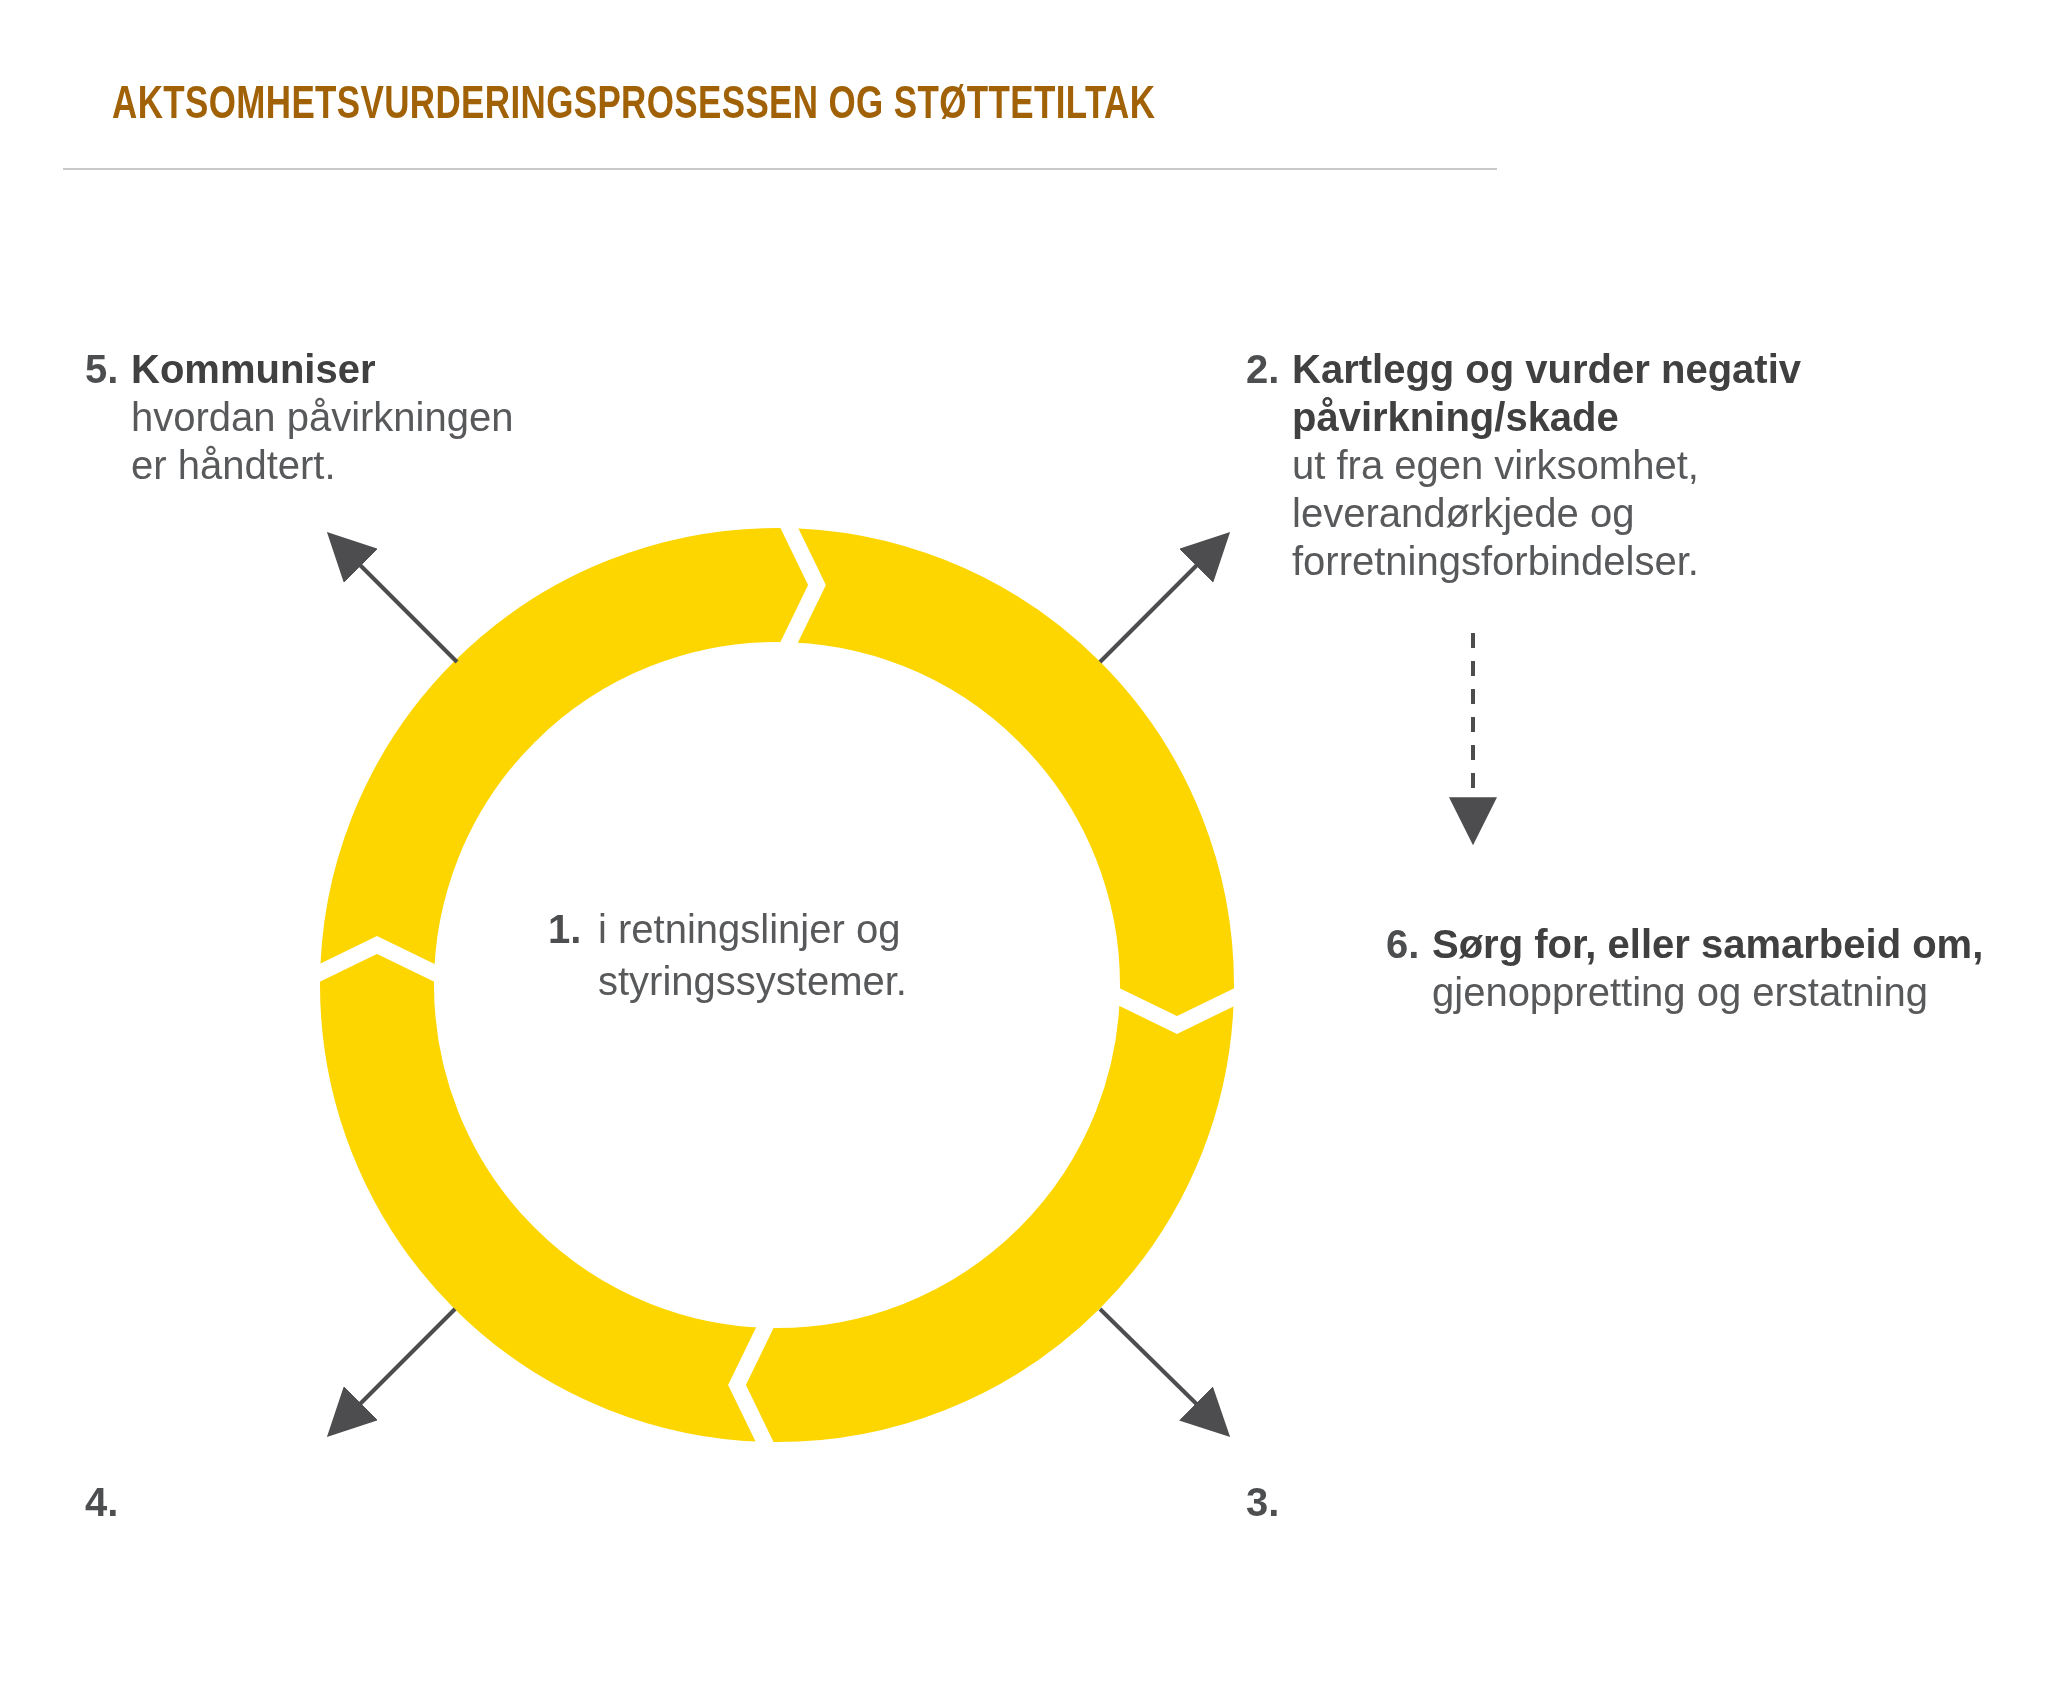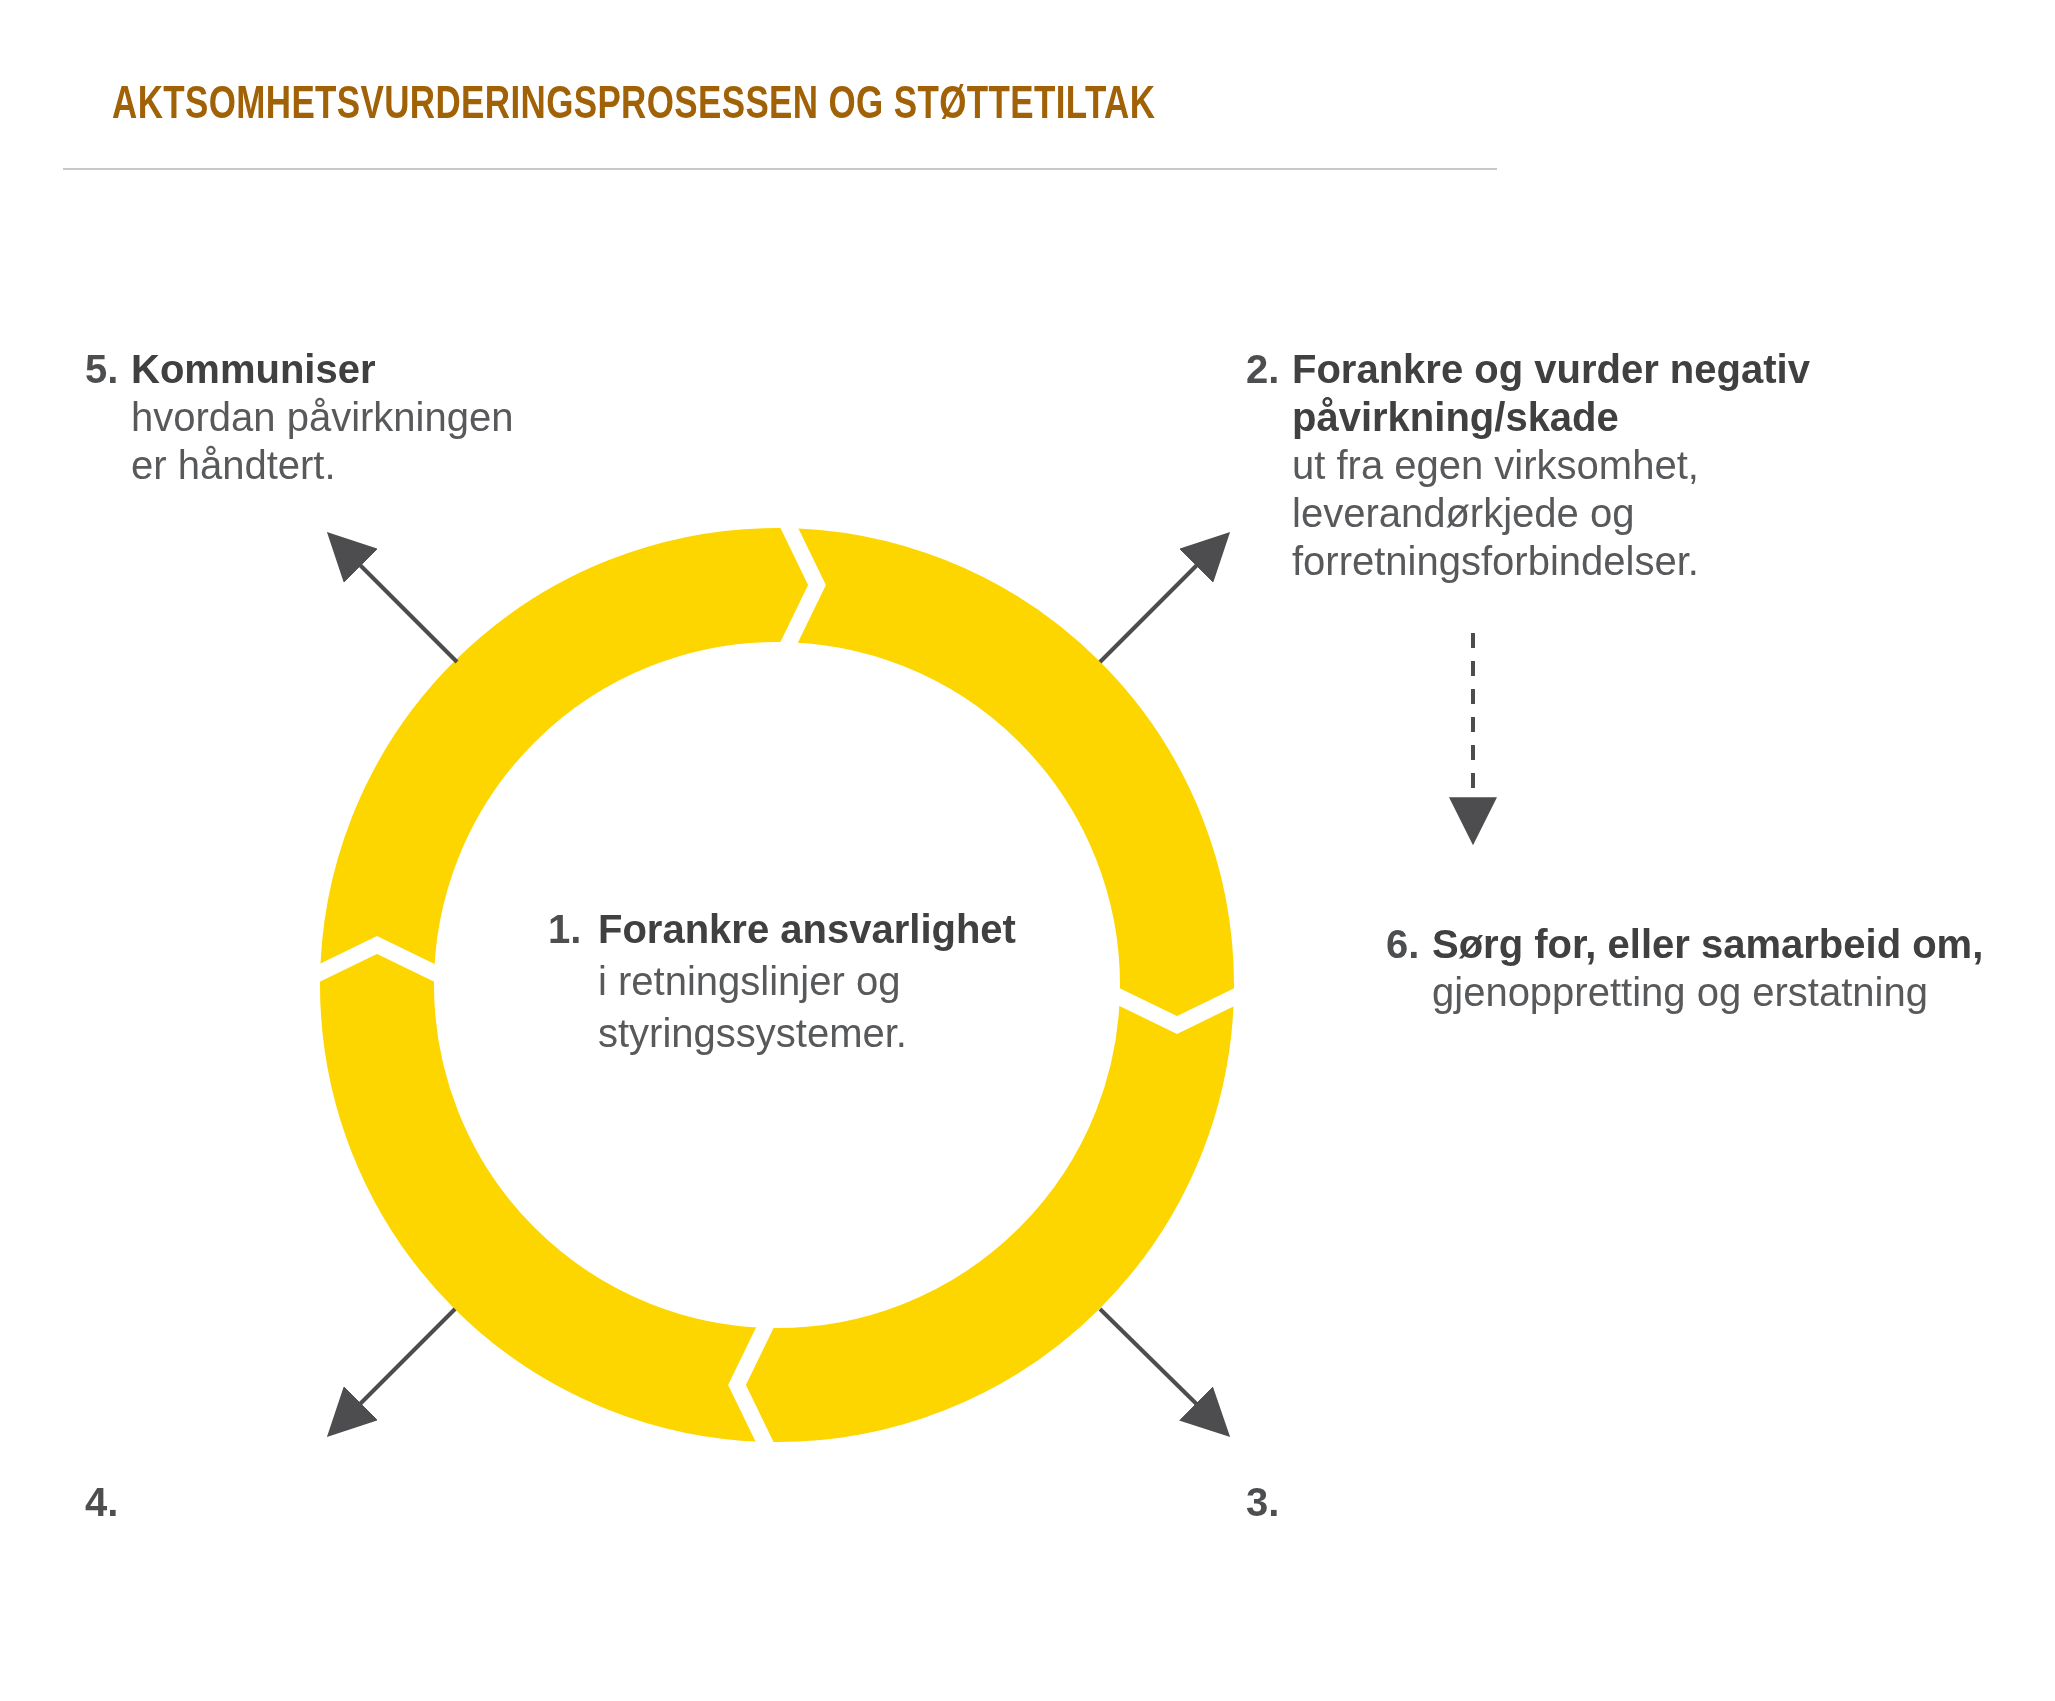--- a/index.html
+++ b/index.html
@@ -63,30 +63,29 @@
     <line x1="1100" y1="662" x2="1225" y2="537" stroke="#4D4D4F" stroke-width="4" marker-end="url(#ah)"></line>
     <line x1="455" y1="1309" x2="332" y2="1432" stroke="#4D4D4F" stroke-width="4" marker-end="url(#ah)"></line>
     <line x1="1100" y1="1309" x2="1225" y2="1432" stroke="#4D4D4F" stroke-width="4" marker-end="url(#ah)"></line>
 
     <line x1="1473" y1="633" x2="1473" y2="838" stroke="#4D4D4F" stroke-width="4" stroke-dasharray="15 13" marker-end="url(#ah)"></line>
   </svg>
 
   <div class="step step-1">
     <div class="num">1.</div>
     <div class="body">
-        <div><span class="b">Forankre ansvarlighet</span></div>
         <div><span>i retningslinjer og</span></div>
         <div><span>styringssystemer.</span></div>
       </div>
   </div>
 
   <div class="step step-2">
     <div class="num">2.</div>
     <div class="body">
-        <div><span class="b">Forankre og vurder negativ</span></div>
+        <div><span class="b">Kartlegg og vurder negativ</span></div>
         <div><span class="b">påvirkning/skade</span></div>
         <div><span>ut fra egen virksomhet,</span></div>
         <div><span>leverandørkjede og</span></div>
         <div><span>forretningsforbindelser.</span></div>
       </div>
   </div>
 
   <div class="step step-3">
     <div class="num">3.</div>
   </div>

